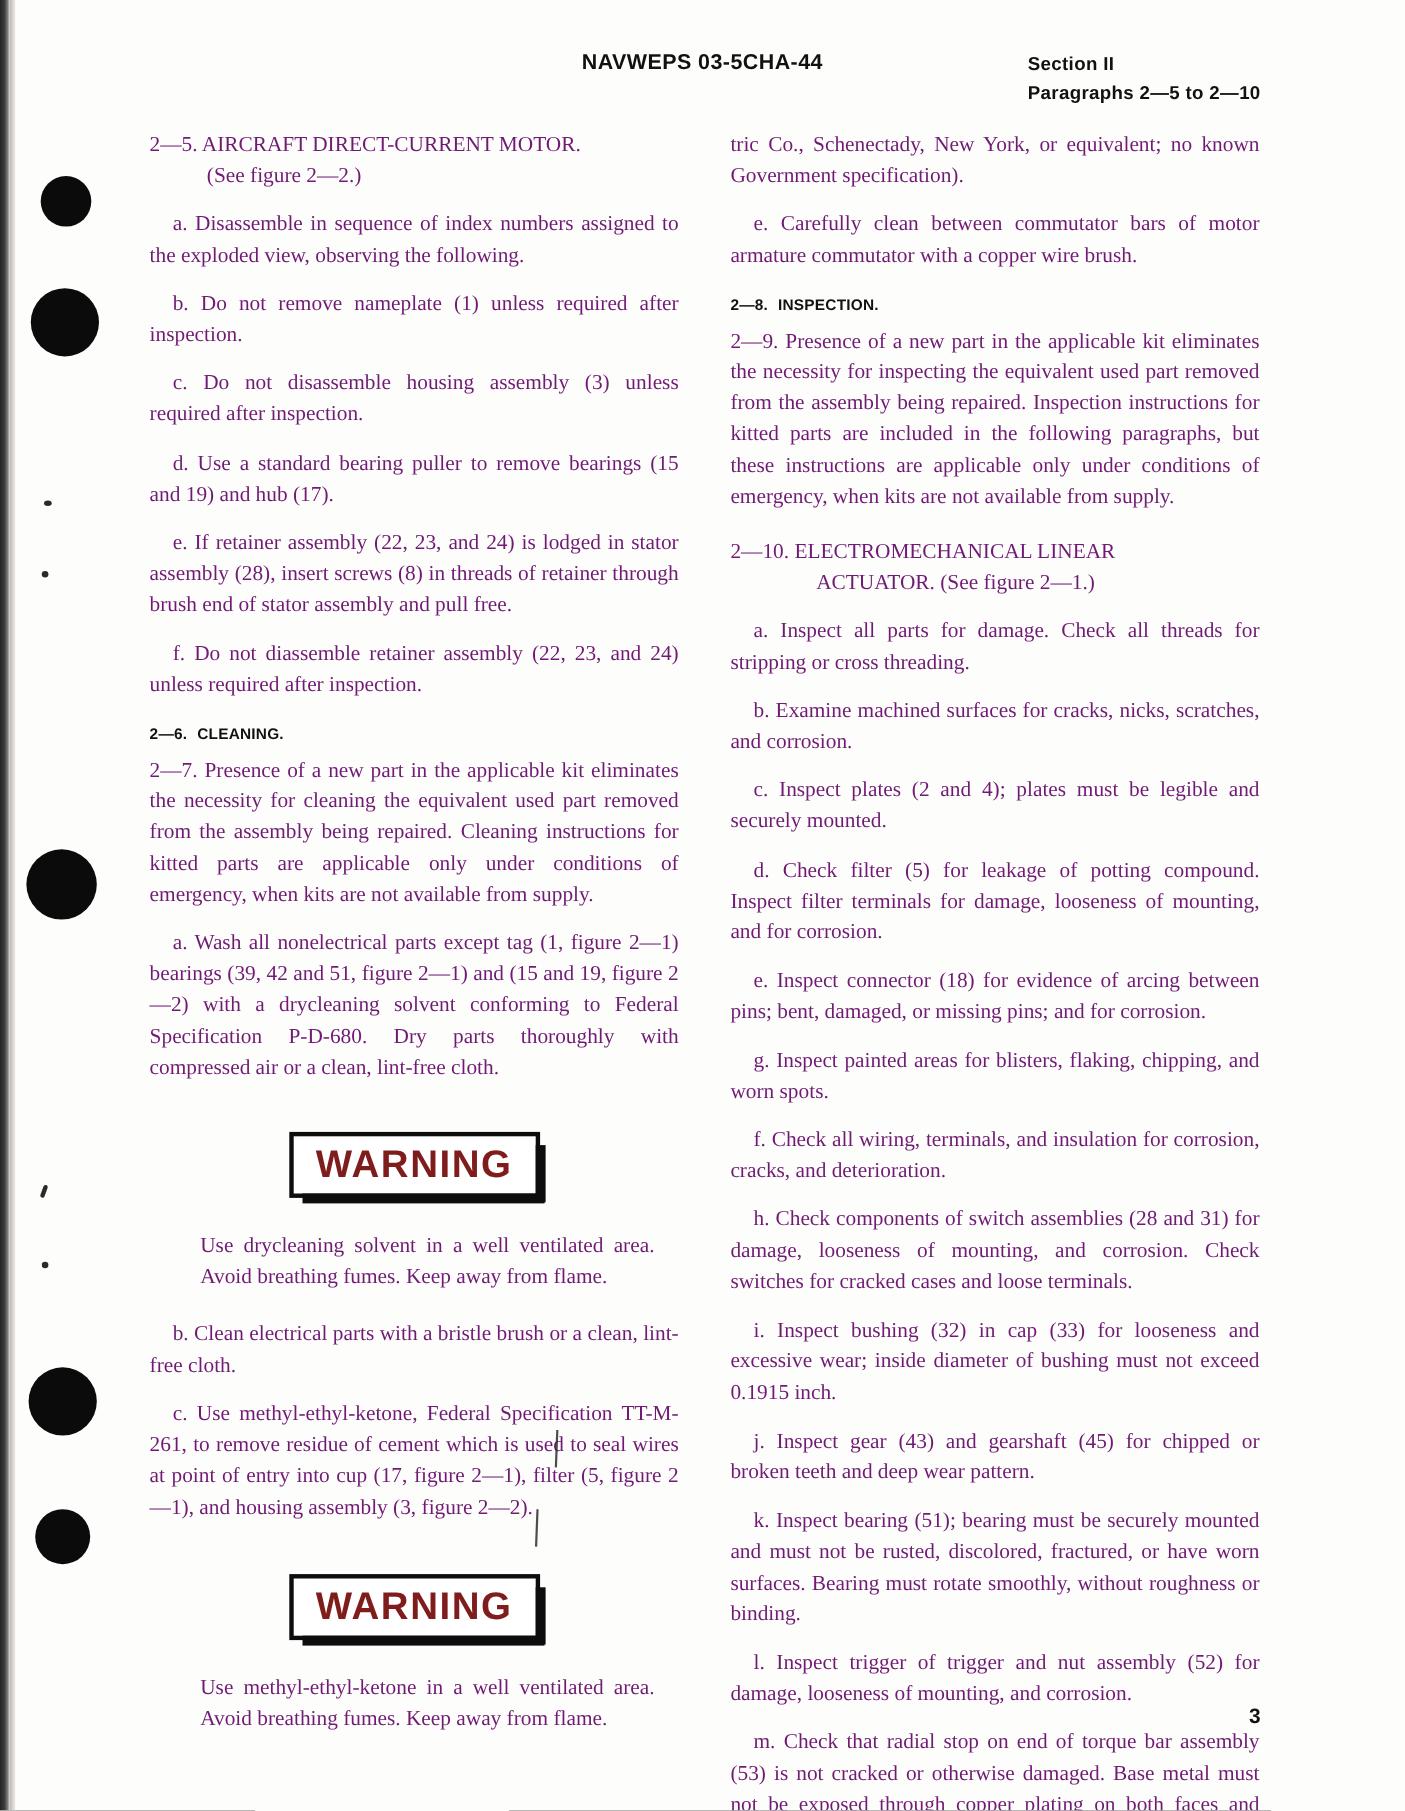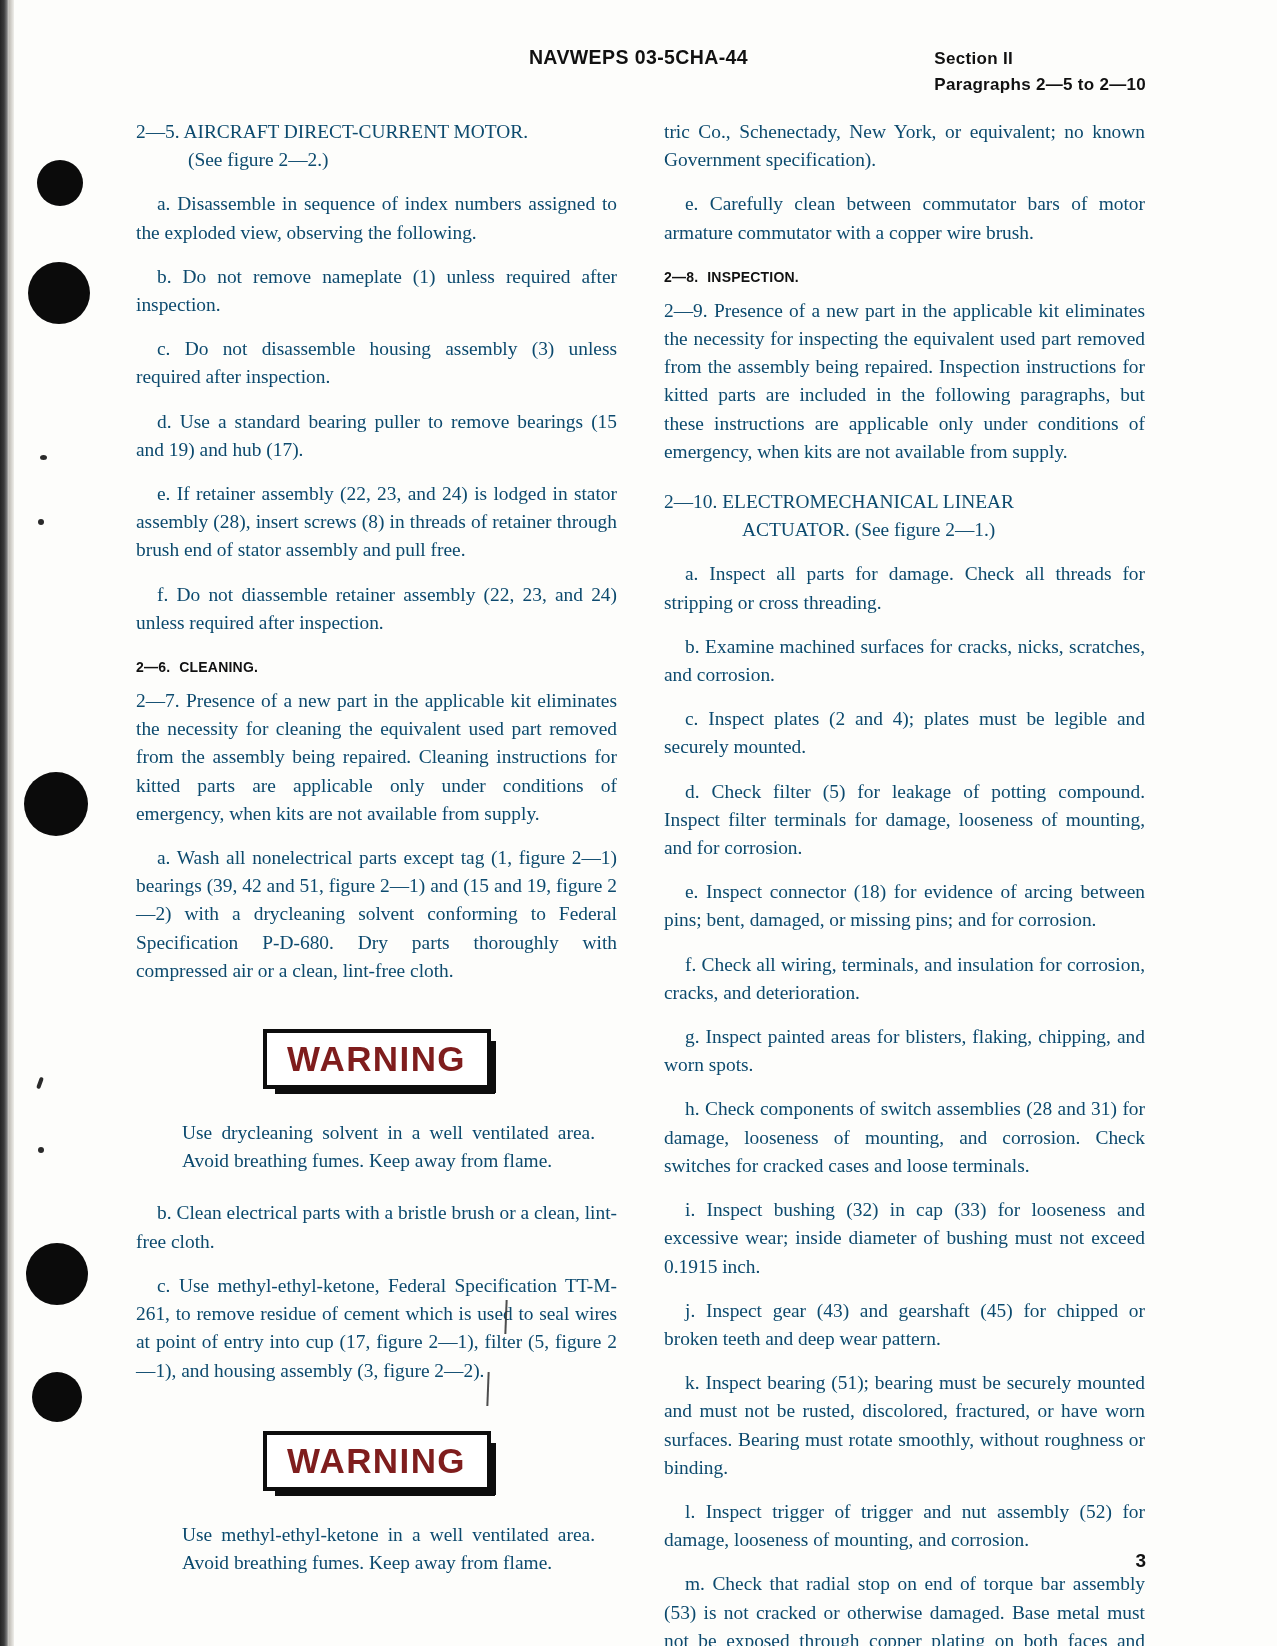--- a/index.html
+++ b/index.html
@@ -89,21 +89,21 @@
   .col-left  { left: 0; }
   .col-right { left: 528px; }
 
   p {
     margin: 0 0 0 0;
     font-size: 19.4px;
     line-height: 28.2px;
     text-align: justify;
     text-justify: inter-word;
     hyphens: none;
-    color: #0c4a6e;
+    color: #701a75;
   }
   p.ind { text-indent: 21px; }
   p.gap { margin-top: 16px; }
 
   
   p.head-para {
     text-indent: 0;
     padding-left: 0;
   }
   p.head-para .cont {
@@ -282,22 +282,22 @@
         <span>2—10.</span>
         <span>ELECTROMECHANICAL LINEAR</span>
         <span class="cont2">ACTUATOR.  (See figure 2—1.)</span>
       </p>
 
       <p class="ind gap">a. Inspect all parts for damage. Check all threads for stripping or cross threading.</p>
       <p class="ind gap">b. Examine machined surfaces for cracks, nicks, scratches, and corrosion.</p>
       <p class="ind gap">c. Inspect plates (2 and 4); plates must be legible and securely mounted.</p>
       <p class="ind gap">d. Check filter (5) for leakage of potting compound. Inspect filter terminals for damage, looseness of mounting, and for corrosion.</p>
       <p class="ind gap">e. Inspect connector (18) for evidence of arcing between pins; bent, damaged, or missing pins; and for corrosion.</p>
+      <p class="ind gap">g. Inspect painted areas for blisters, flaking, chipping, and worn spots.</p>
       <p class="ind gap">f. Check all wiring, terminals, and insulation for corrosion, cracks, and deterioration.</p>
-      <p class="ind gap">g. Inspect painted areas for blisters, flaking, chipping, and worn spots.</p>
       <p class="ind gap">h. Check components of switch assemblies (28 and 31) for damage, looseness of mounting, and corrosion. Check switches for cracked cases and loose terminals.</p>
       <p class="ind gap">i. Inspect bushing (32) in cap (33) for looseness and excessive wear; inside diameter of bushing must not exceed 0.1915 inch.</p>
       <p class="ind gap">j. Inspect gear (43) and gearshaft (45) for chipped or broken teeth and deep wear pattern.</p>
       <p class="ind gap">k. Inspect bearing (51); bearing must be securely mounted and must not be rusted, discolored, fractured, or have worn surfaces. Bearing must rotate smoothly, without roughness or binding.</p>
       <p class="ind gap">l. Inspect trigger of trigger and nut assembly (52) for damage, looseness of mounting, and corrosion.</p>
       <p class="ind gap">m. Check that radial stop on end of torque bar assembly (53) is not cracked or otherwise damaged. Base metal must not be exposed through copper plating on both faces and outside diameter of radial stop.</p>
 
     </div>
   </div>
 

